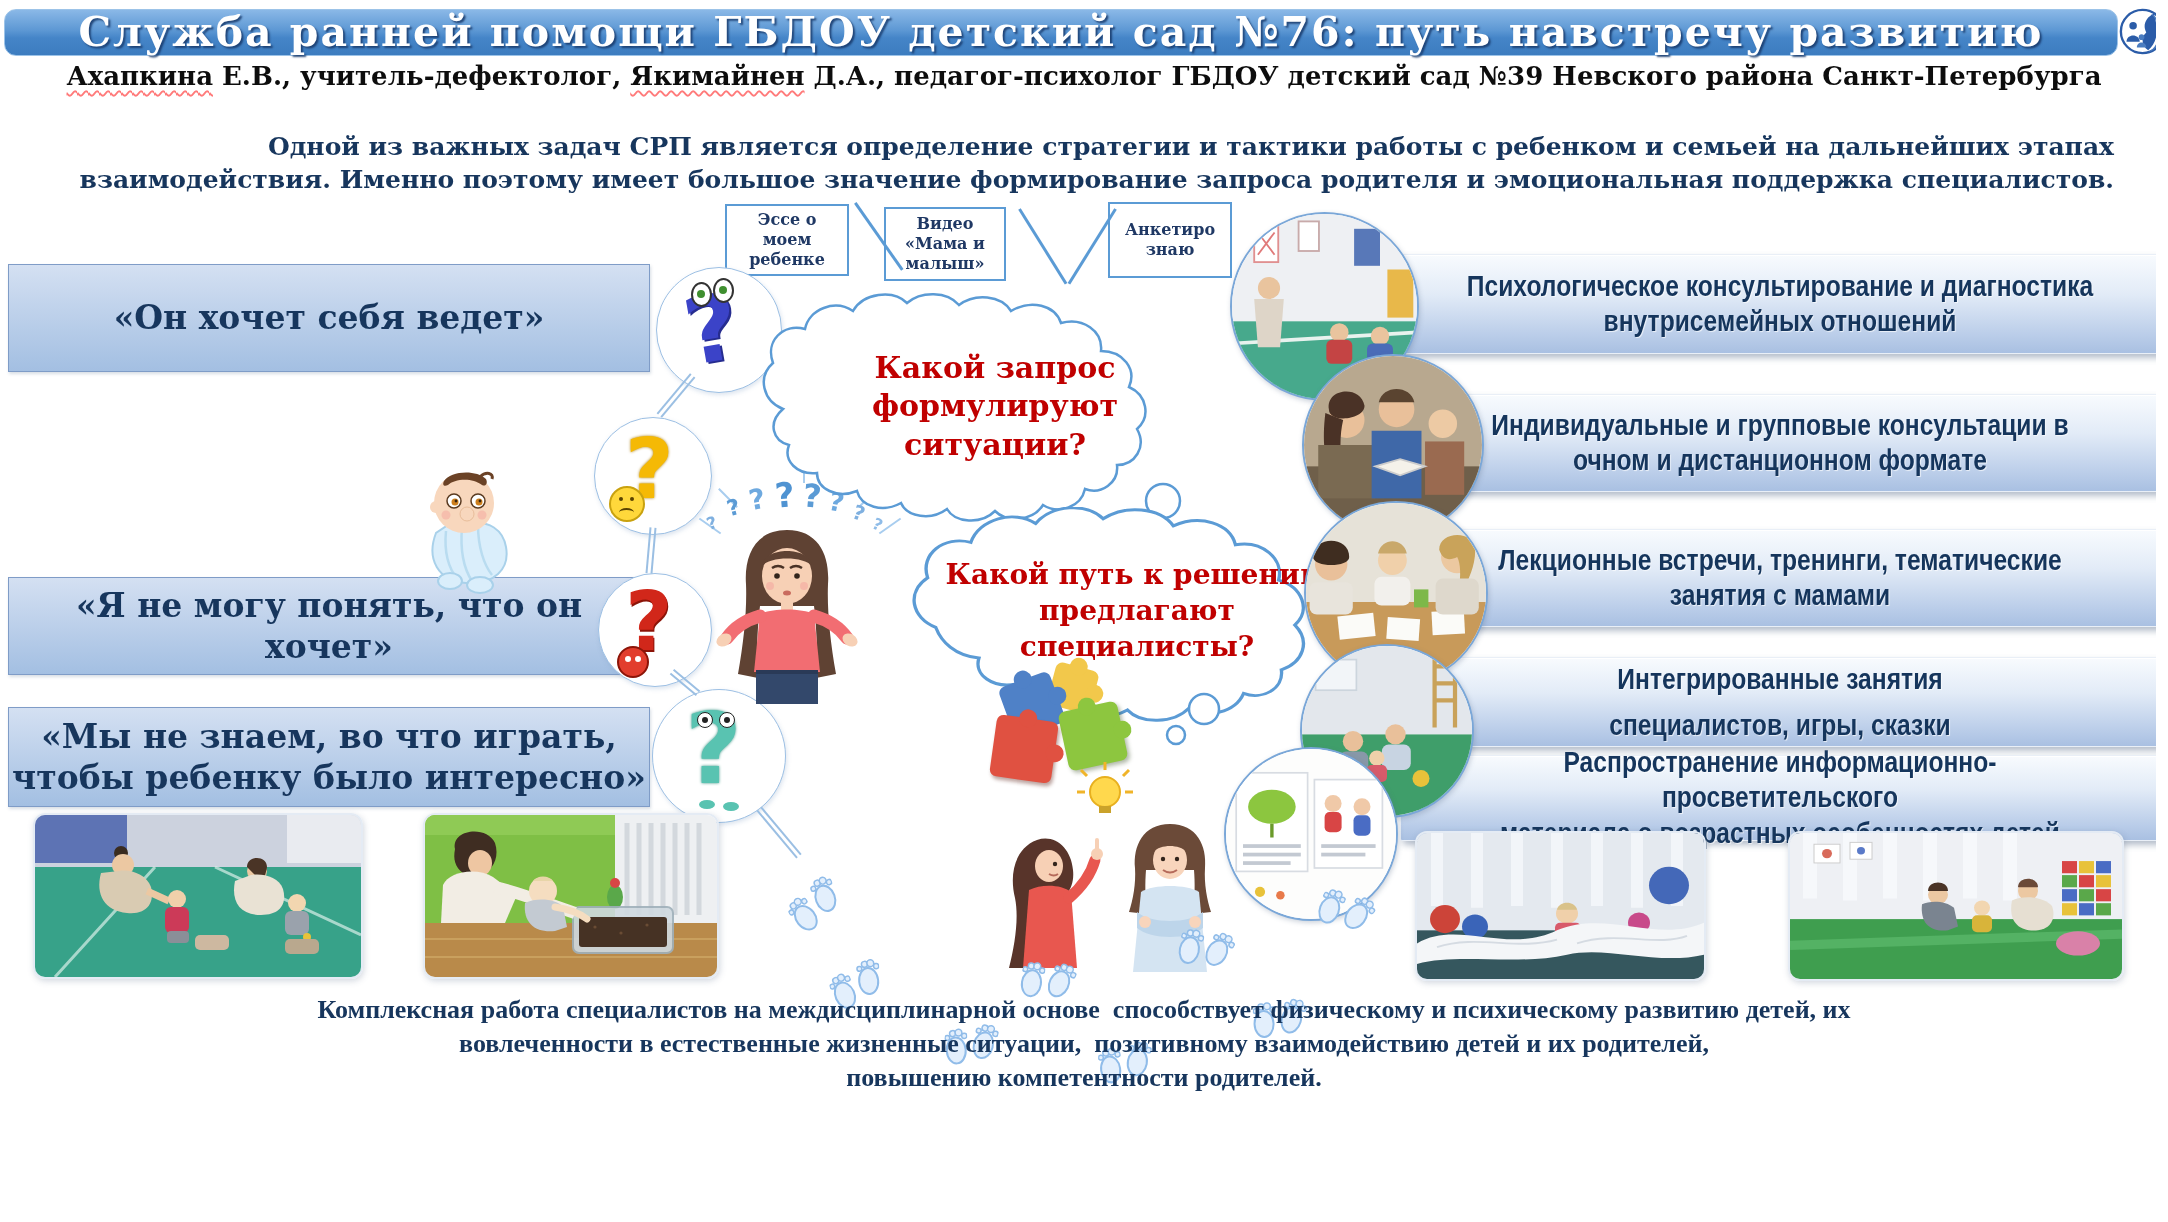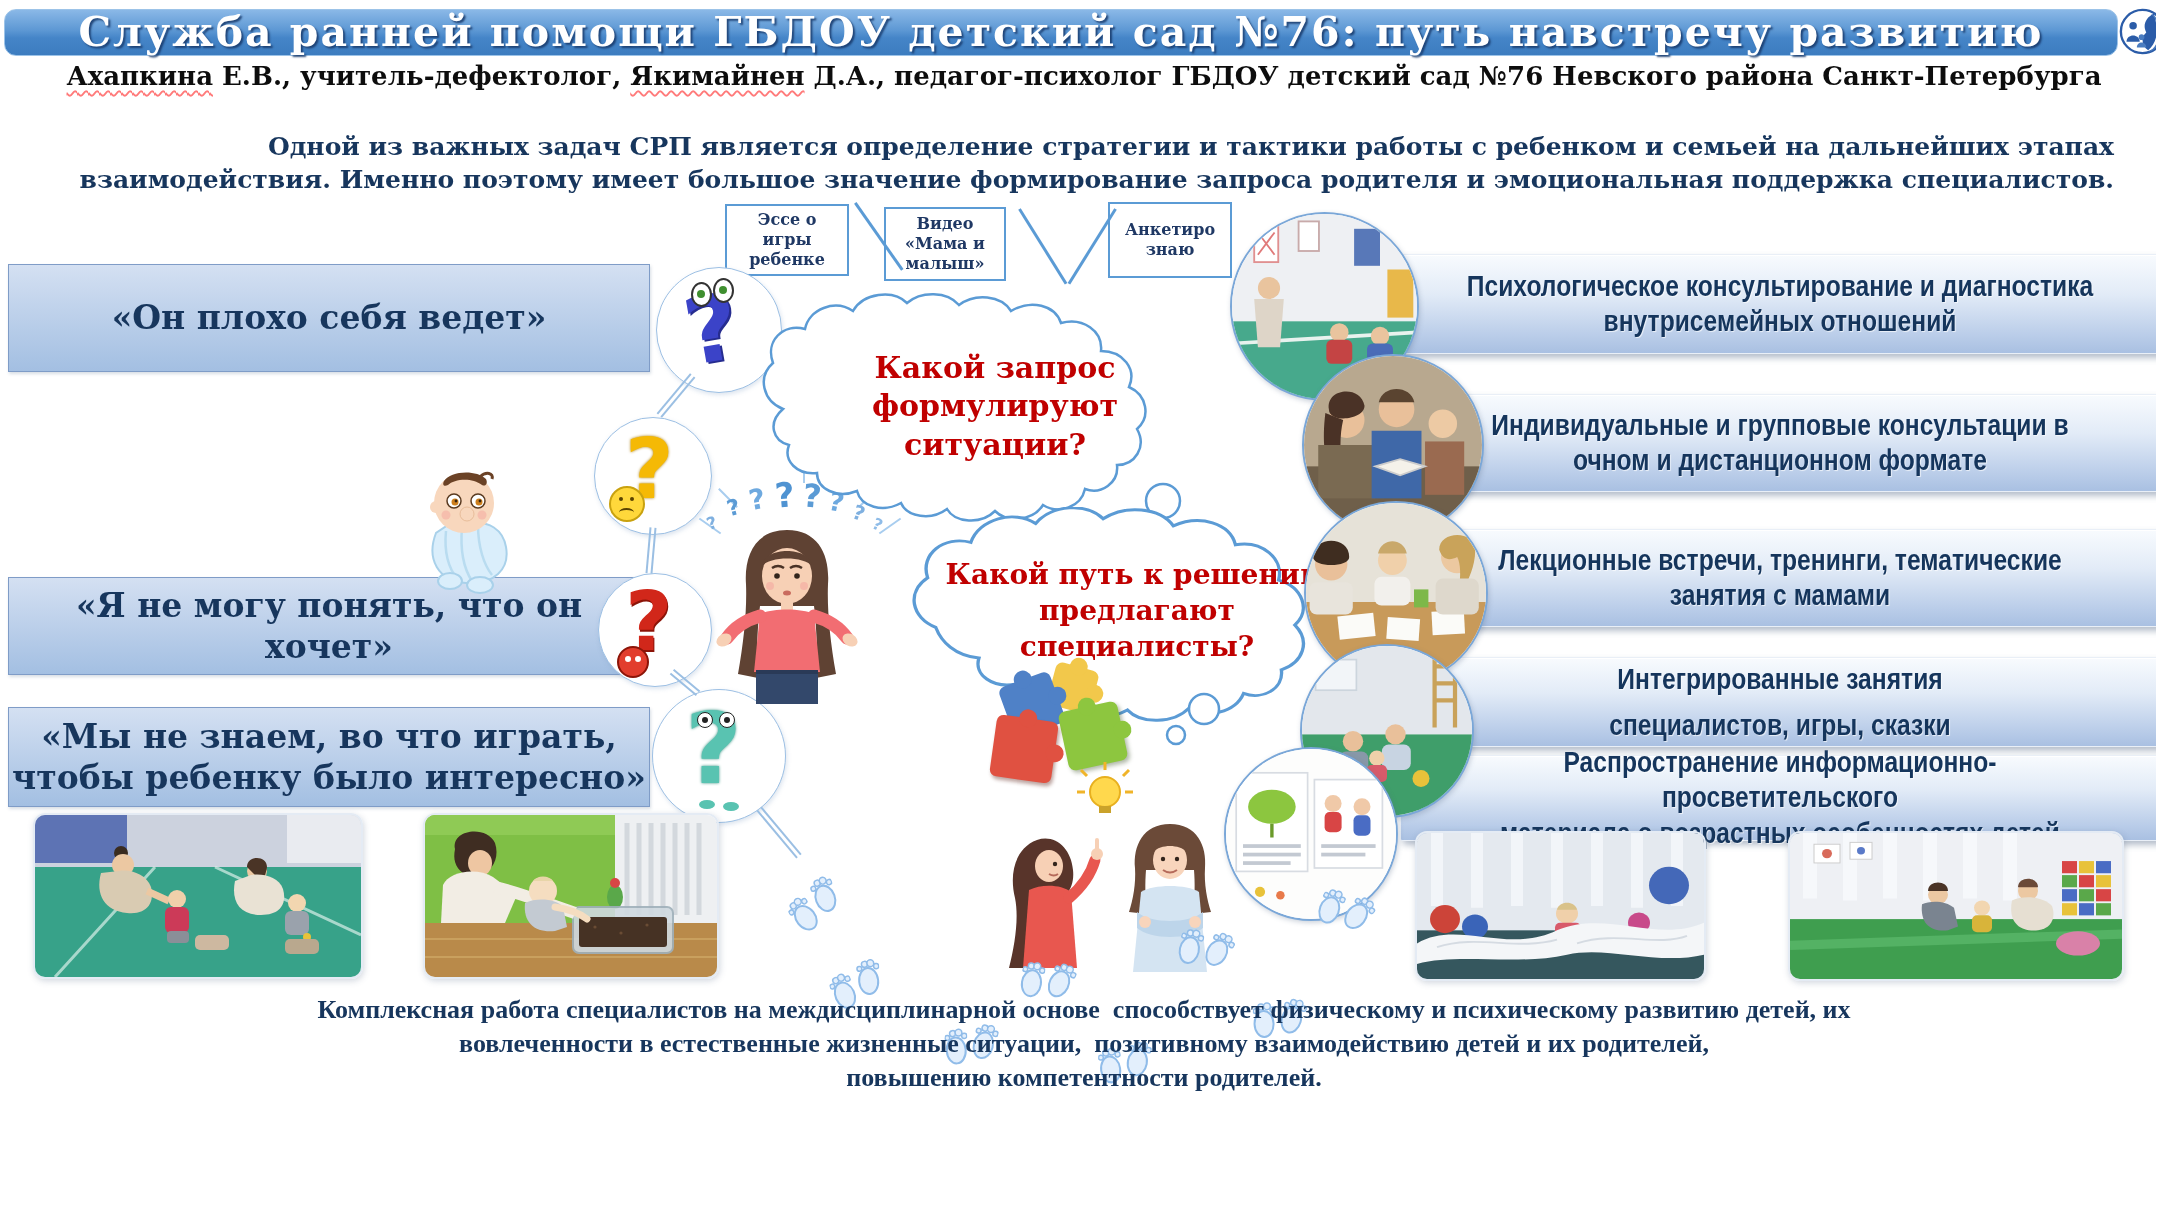--- a/index.html
+++ b/index.html
@@ -100,40 +100,40 @@
       <path d="M37 6 C28 10 25 19 29 26 C23 31 24 40 31 45 C36 41 40 34 40 26 C40 18 39 11 37 6 Z" fill="#2b5ca8"></path>
       <path d="M34 6 C40 12 43 20 42 30 C41 38 37 44 31 47 C38 46 44 38 45 29 C46 19 41 9 34 6 Z" fill="#4a7cc0"></path>
       <circle cx="15" cy="19" r="4" fill="#2b5ca8"></circle>
       <path d="M8 36 C8 27 22 27 22 36 Z" fill="#2b5ca8"></path>
       <circle cx="24" cy="31" r="3" fill="#4a7cc0"></circle>
       <path d="M19 42 C19 35 29 35 29 42 Z" fill="#4a7cc0"></path>
     </svg>
   </div>
 
   <div class="abs authors">
-    <span class="misspell">Ахапкина</span><span> Е.В., учитель-дефектолог, </span><span class="misspell">Якимайнен</span><span> Д.А., педагог-психолог ГБДОУ детский сад №76 Невского района Санкт-Петербурга</span>
+    <span class="misspell">Ахапкина</span><span> Е.В., учитель-дефектолог, </span><span class="misspell">Якимайнен</span><span> Д.А., педагог-психолог ГБДОУ детский сад №39 Невского района Санкт-Петербурга</span>
   </div>
 
   <div class="abs intro pre">Одной из важных задач СРП является определение стратегии и тактики работы с ребенком и семьей на дальнейших этапах
 взаимодействия. Именно поэтому имеет большое значение формирование запроса родителя и эмоциональная поддержка специалистов.</div>
 
   <div class="abs mbox pre" style="left:725px;top:197px;width:120px;height:68px;">Эссе о
-игры
+моем
 ребенке</div>
   <div class="abs mbox pre" style="left:884px;top:200px;width:118px;height:70px;">Видео
 «Мама и
 малыш»</div>
   <div class="abs mbox pre" style="left:1108px;top:195px;width:120px;height:72px;">Анкетиро
 знаю</div>
   <div class="abs mline" style="left:838px;top:228px;width:82px;transform:rotate(55deg);"></div>
   <div class="abs mline" style="left:999px;top:238px;width:88px;transform:rotate(58deg);"></div>
   <div class="abs mline" style="left:1048px;top:238px;width:88px;transform:rotate(-58deg);"></div>
 
   <div class="abs qbox" style="top:257px;height:106px;">
-    <span class="pre">«Он плохо себя ведет»</span>
+    <span class="pre">«Он хочет себя ведет»</span>
   </div>
   <div class="abs qbox" style="top:570px;height:96px;">
     <span class="pre">«Я не могу понять, что он
 хочет»</span>
   </div>
   <div class="abs qbox" style="top:700px;height:98px;">
     <span class="pre">«Мы не знаем, во что играть,
 чтобы ребенку было интересно»</span>
   </div>
 

